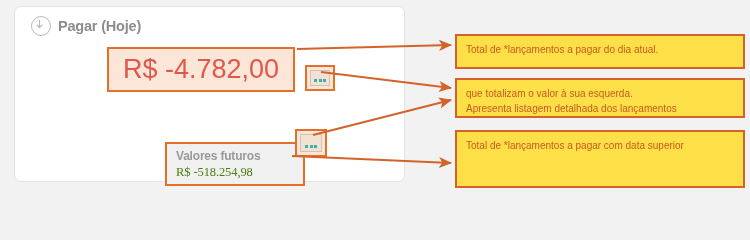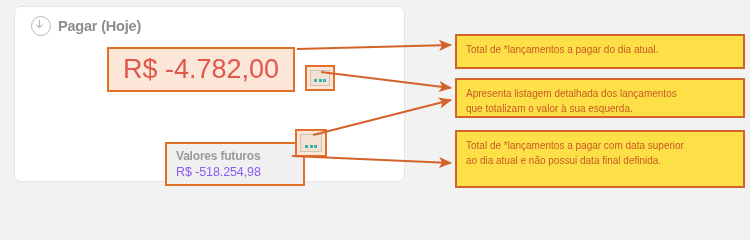--- a/index.html
+++ b/index.html
@@ -65,22 +65,22 @@
     background:#f0f0f0;border:2.5px solid #e2702a;
     box-sizing:border-box;
     padding:5px 0 0 9px;
     margin-top:21px;
   }
   .future-label{
     font-size:12px;font-weight:bold;color:#9a9a9a;
     letter-spacing:-0.2px;line-height:15px;white-space:nowrap;
   }
   .future-value{
-    font-size:12.5px;color:#8b5cf6;line-height:16px;
-    letter-spacing:-0.1px;white-space:nowrap;
+    font-size:12.5px;color:#4d7c0f;line-height:16px;
+    letter-spacing:-0.1px;white-space:nowrap;font-family:Liberation Serif, serif;
   }
 
   
   .note{
     position:absolute;
     background:#fde047;border:2px solid #d4622a;
     box-sizing:border-box;
     color:#c85a23;font-size:10px;line-height:15px;
     padding:6px 9px;
   }
@@ -133,27 +133,26 @@
           <i class="dot"></i>
       </span>
     </div>
   </div>
 
   <div class="note" id="note-1">
     <p>Total de *lançamentos a pagar do dia atual.</p>
   </div>
 
   <div class="note" id="note-2">
+    <p>que totalizam o valor à sua esquerda.</p>
     <p>Apresenta listagem detalhada dos lançamentos</p>
-    <p>que totalizam o valor à sua esquerda.</p>
   </div>
 
   <div class="note" id="note-3">
     <p>Total de *lançamentos a pagar com data superior</p>
-    <p>ao dia atual e não possui data final definida.</p>
   </div>
 
   <svg id="arrows" viewBox="0 0 750 196">
     <defs>
       <marker id="ah" markerWidth="7" markerHeight="7" refX="6" refY="3.2" orient="auto" markerUnits="strokeWidth">
         <path d="M0,0.4 L6.5,3.2 L0,6 L1.6,3.2 Z" fill="#d4622a"></path>
       </marker>
     </defs>
 
     <line x1="297" y1="49" x2="451" y2="45" stroke="#d4622a" stroke-width="2" marker-end="url(#ah)"></line>

